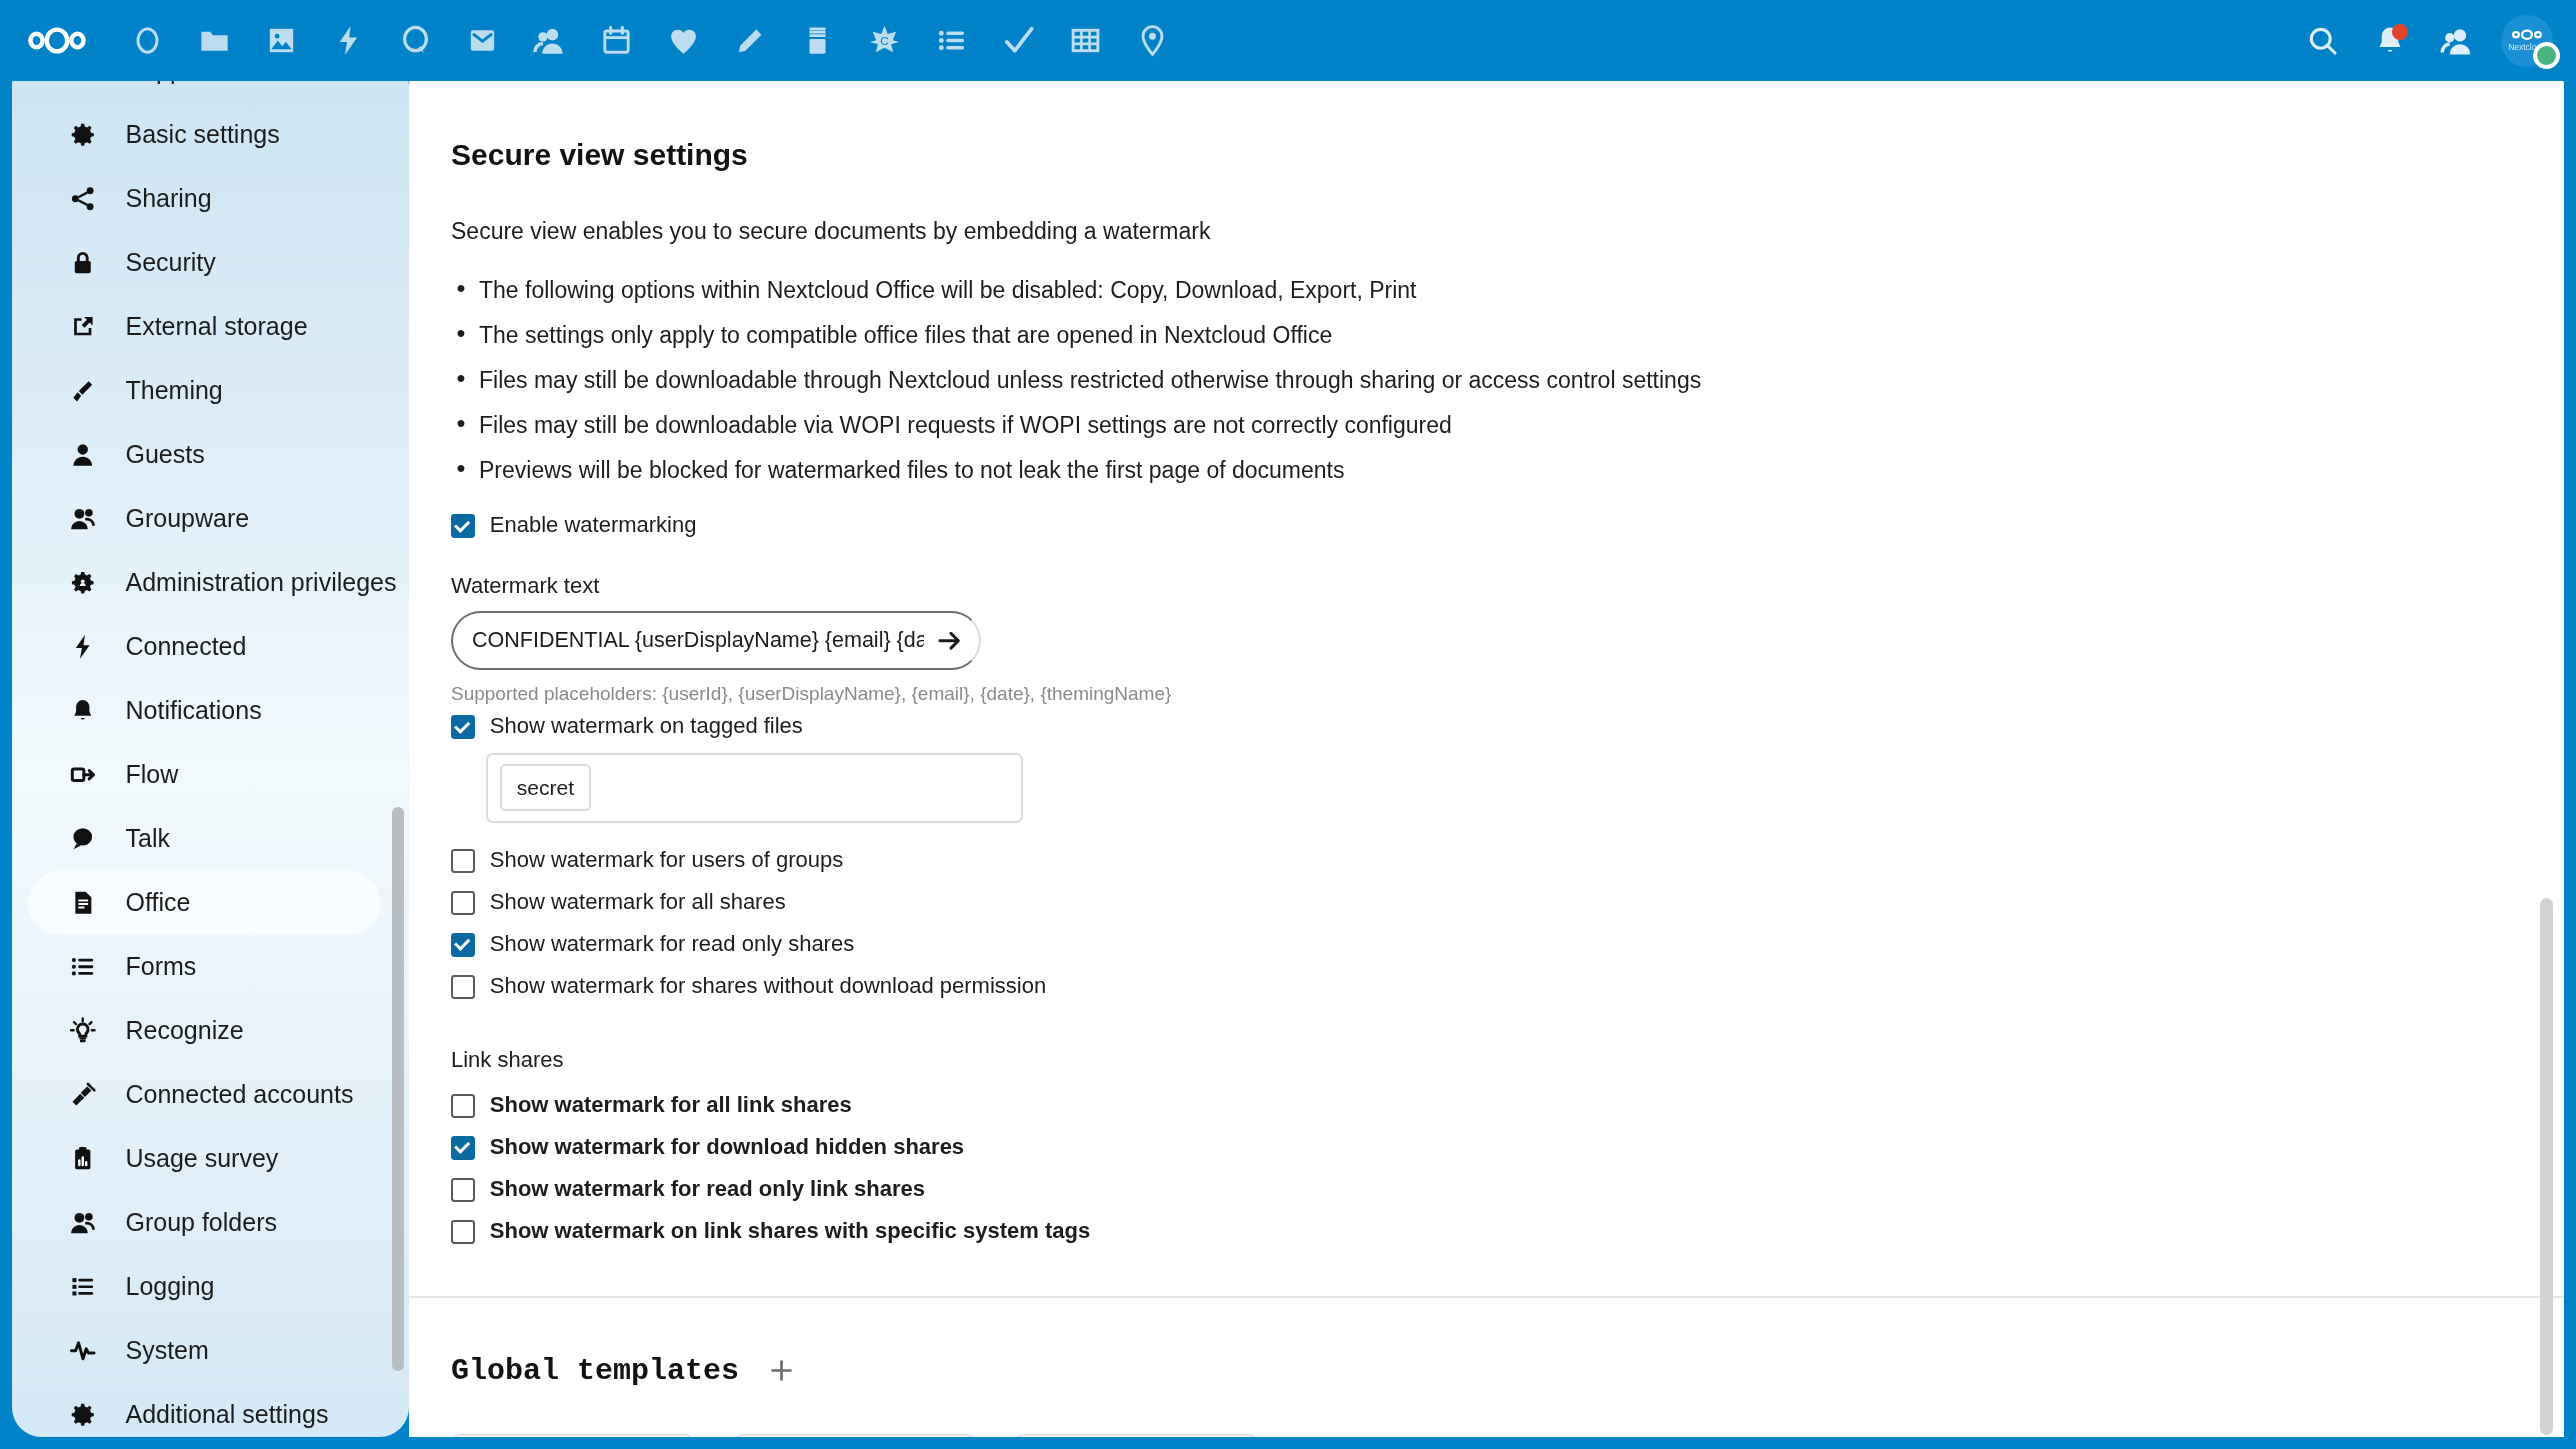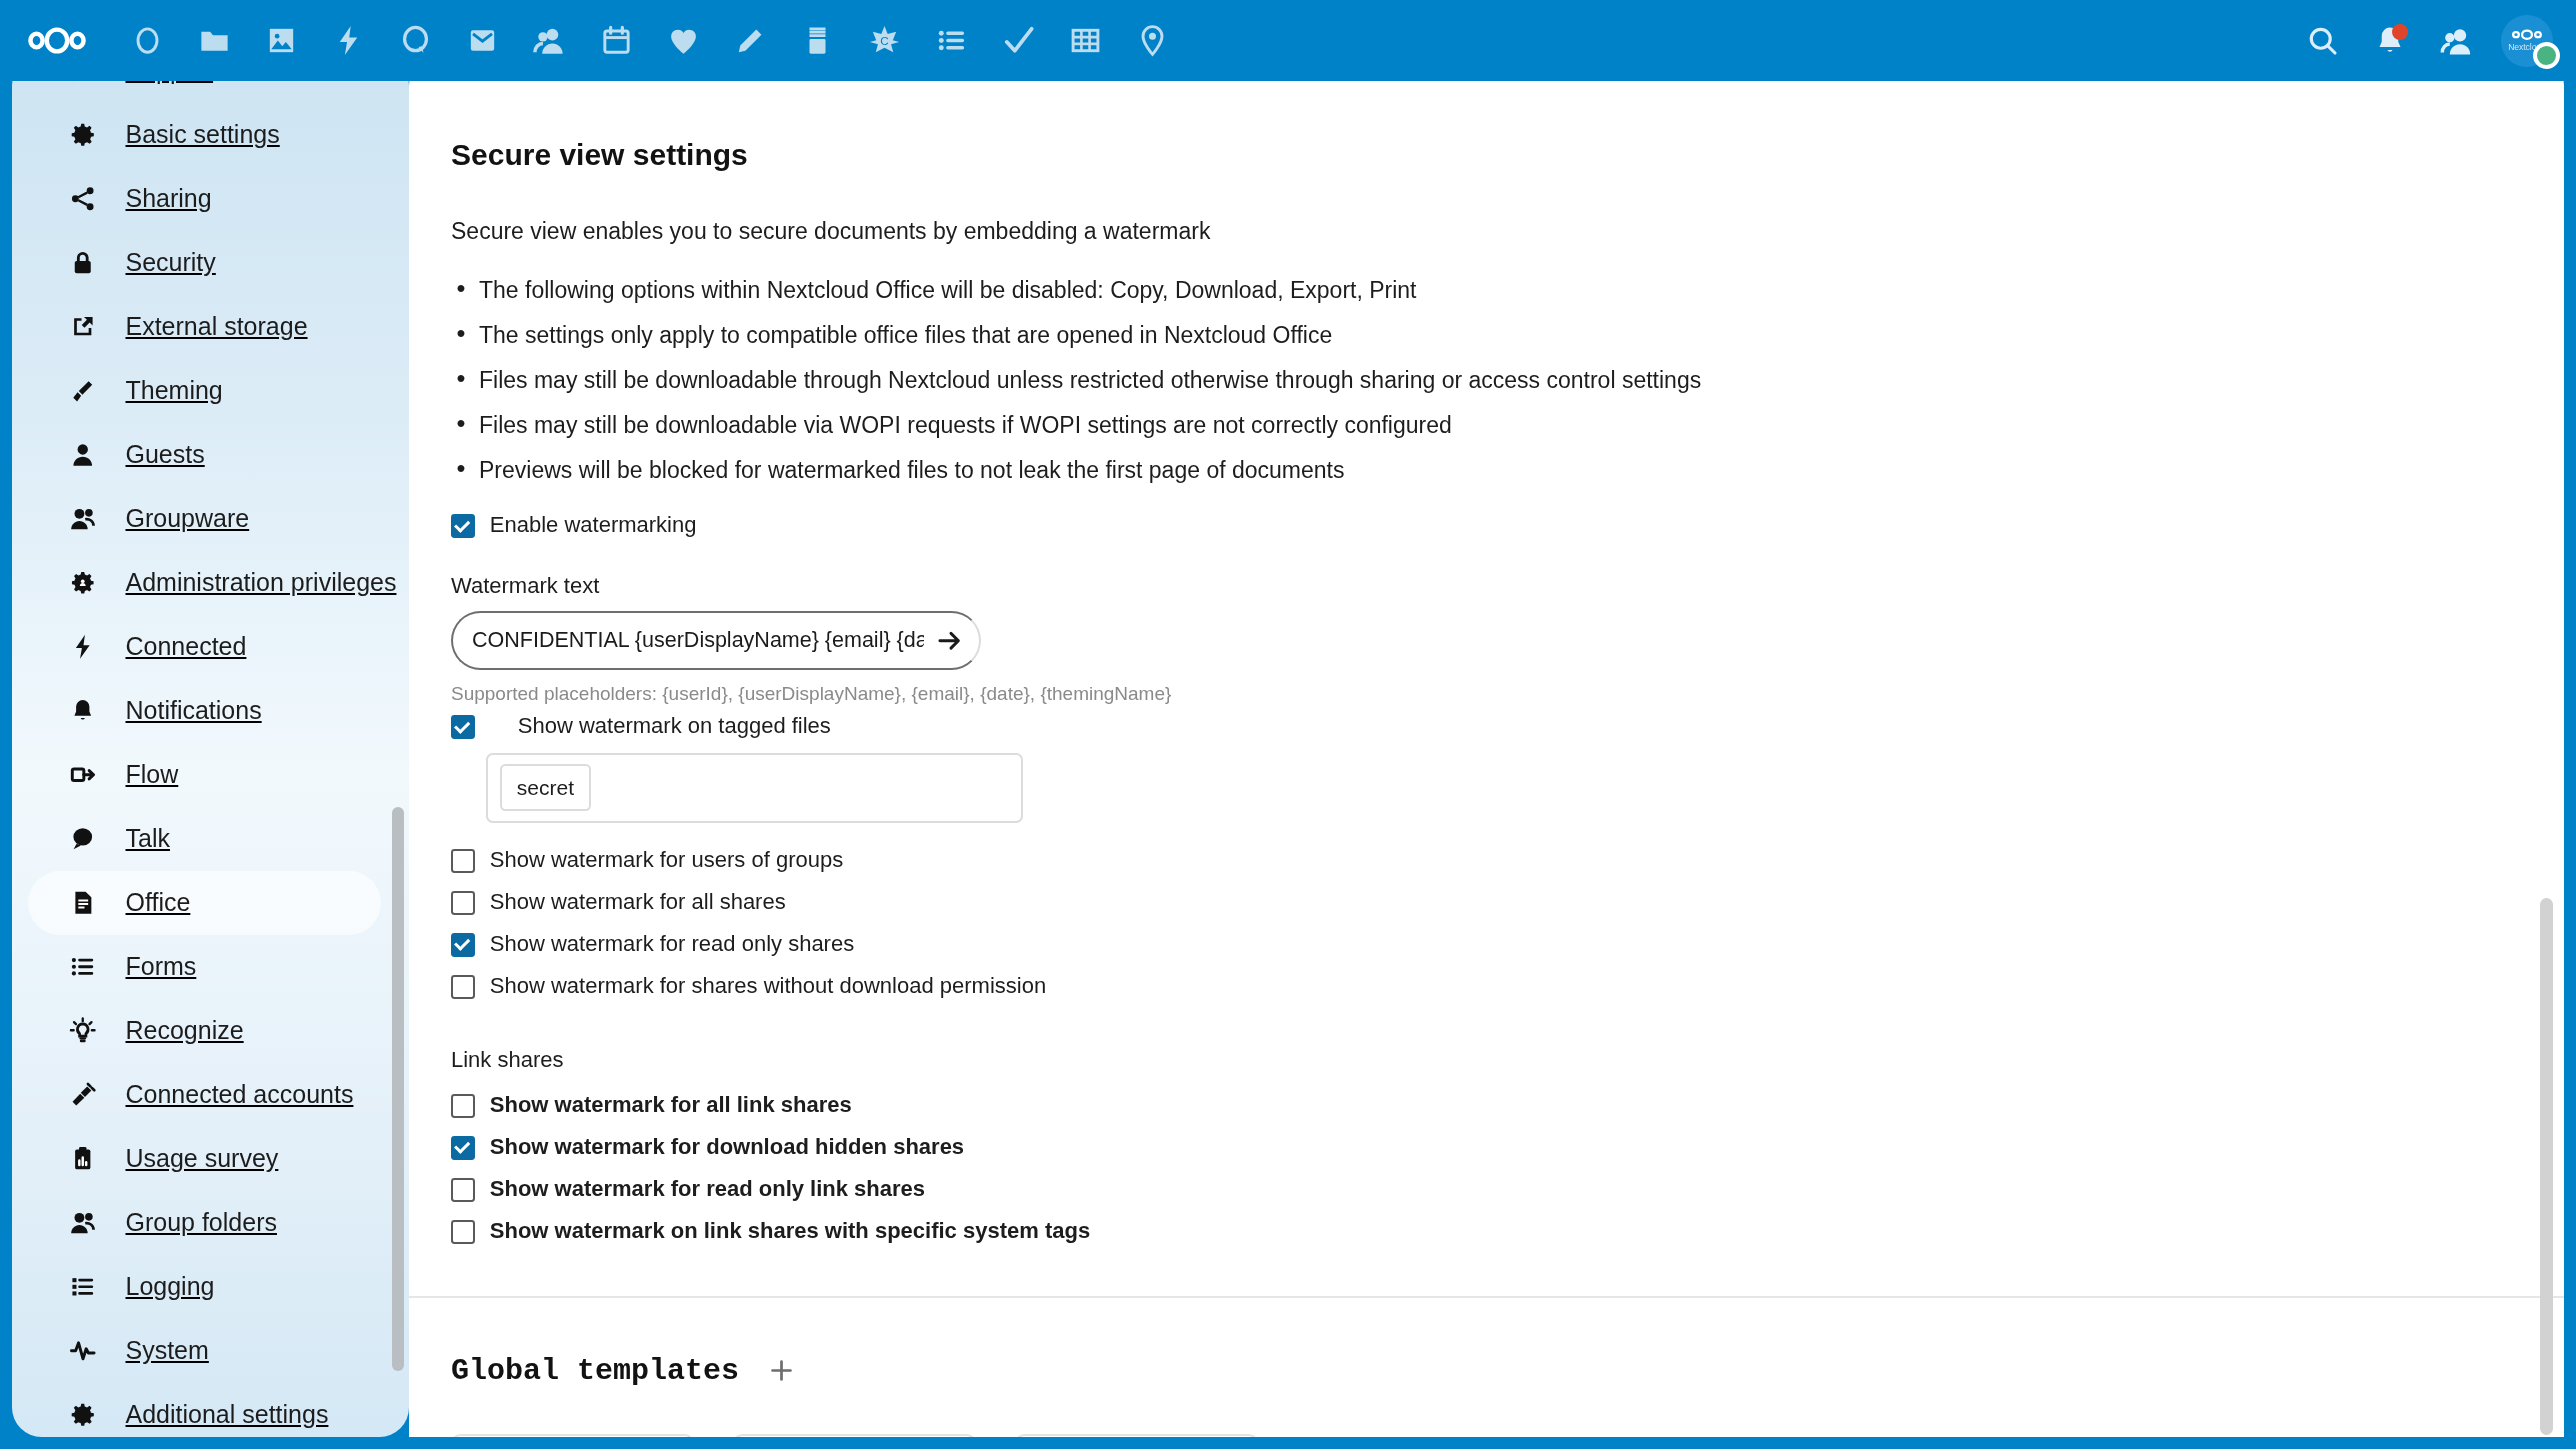--- a/index.html
+++ b/index.html
@@ -72,21 +72,20 @@
     position: absolute; left: 12px; top: 56px;
     width: 397px; height: 1381px;
     background: linear-gradient(180deg, #cde4f2 0%, #dcecf7 26%, #f2f9fd 52%, #e4f0f9 78%, #d4e8f5 100%);
     border-radius: 29.5px 29.5px 29.5px 29.5px;
     overflow: hidden;
     z-index: 20;
   }
   #sidebar-scroll {
     position: absolute; inset: 0;
     padding: 0 12px 27px 0;
-    text-decoration: underline;
   }
   .side-item {
     display: flex; align-items: center;
     height: 64px; margin: 0 16px;
     padding-left: 38px; border-radius: 32px;
     cursor: pointer;
   }
   .side-item.active { background: rgba(255,255,255,0.62); }
   .side-ico {
     width: 34px; height: 34px; flex: 0 0 34px;
@@ -630,21 +629,21 @@
         <span class="val" title="Watermark text">CONFIDENTIAL {userDisplayName} {email} {date}</span>
         <span class="wm-submit">
           <svg viewBox="0 0 24 24">
             <path d="M4 12h15M13 6l6 6-6 6" fill="none" stroke="#1a1a1a" stroke-width="2.4" stroke-linecap="round" stroke-linejoin="round"></path>
           </svg>
         </span>
       </div>
 
       <div class="hint">Supported placeholders: {userId}, {userDisplayName}, {email}, {date}, {themingName}</div>
 
-      <div class="chk-row tight" style="margin-top:8px;gap:28px;">
+      <div class="chk-row tight" style="margin-top:8px;">
         <span class="chk-box on"></span>
         <span class="chk-label">Show watermark on tagged files</span>
       </div>
 
       <div class="tag-select">
         <span class="tag-chip">secret</span>
       </div>
 
       <div id="share-options" style="margin-top:24px;">
     <div class="chk-row">

